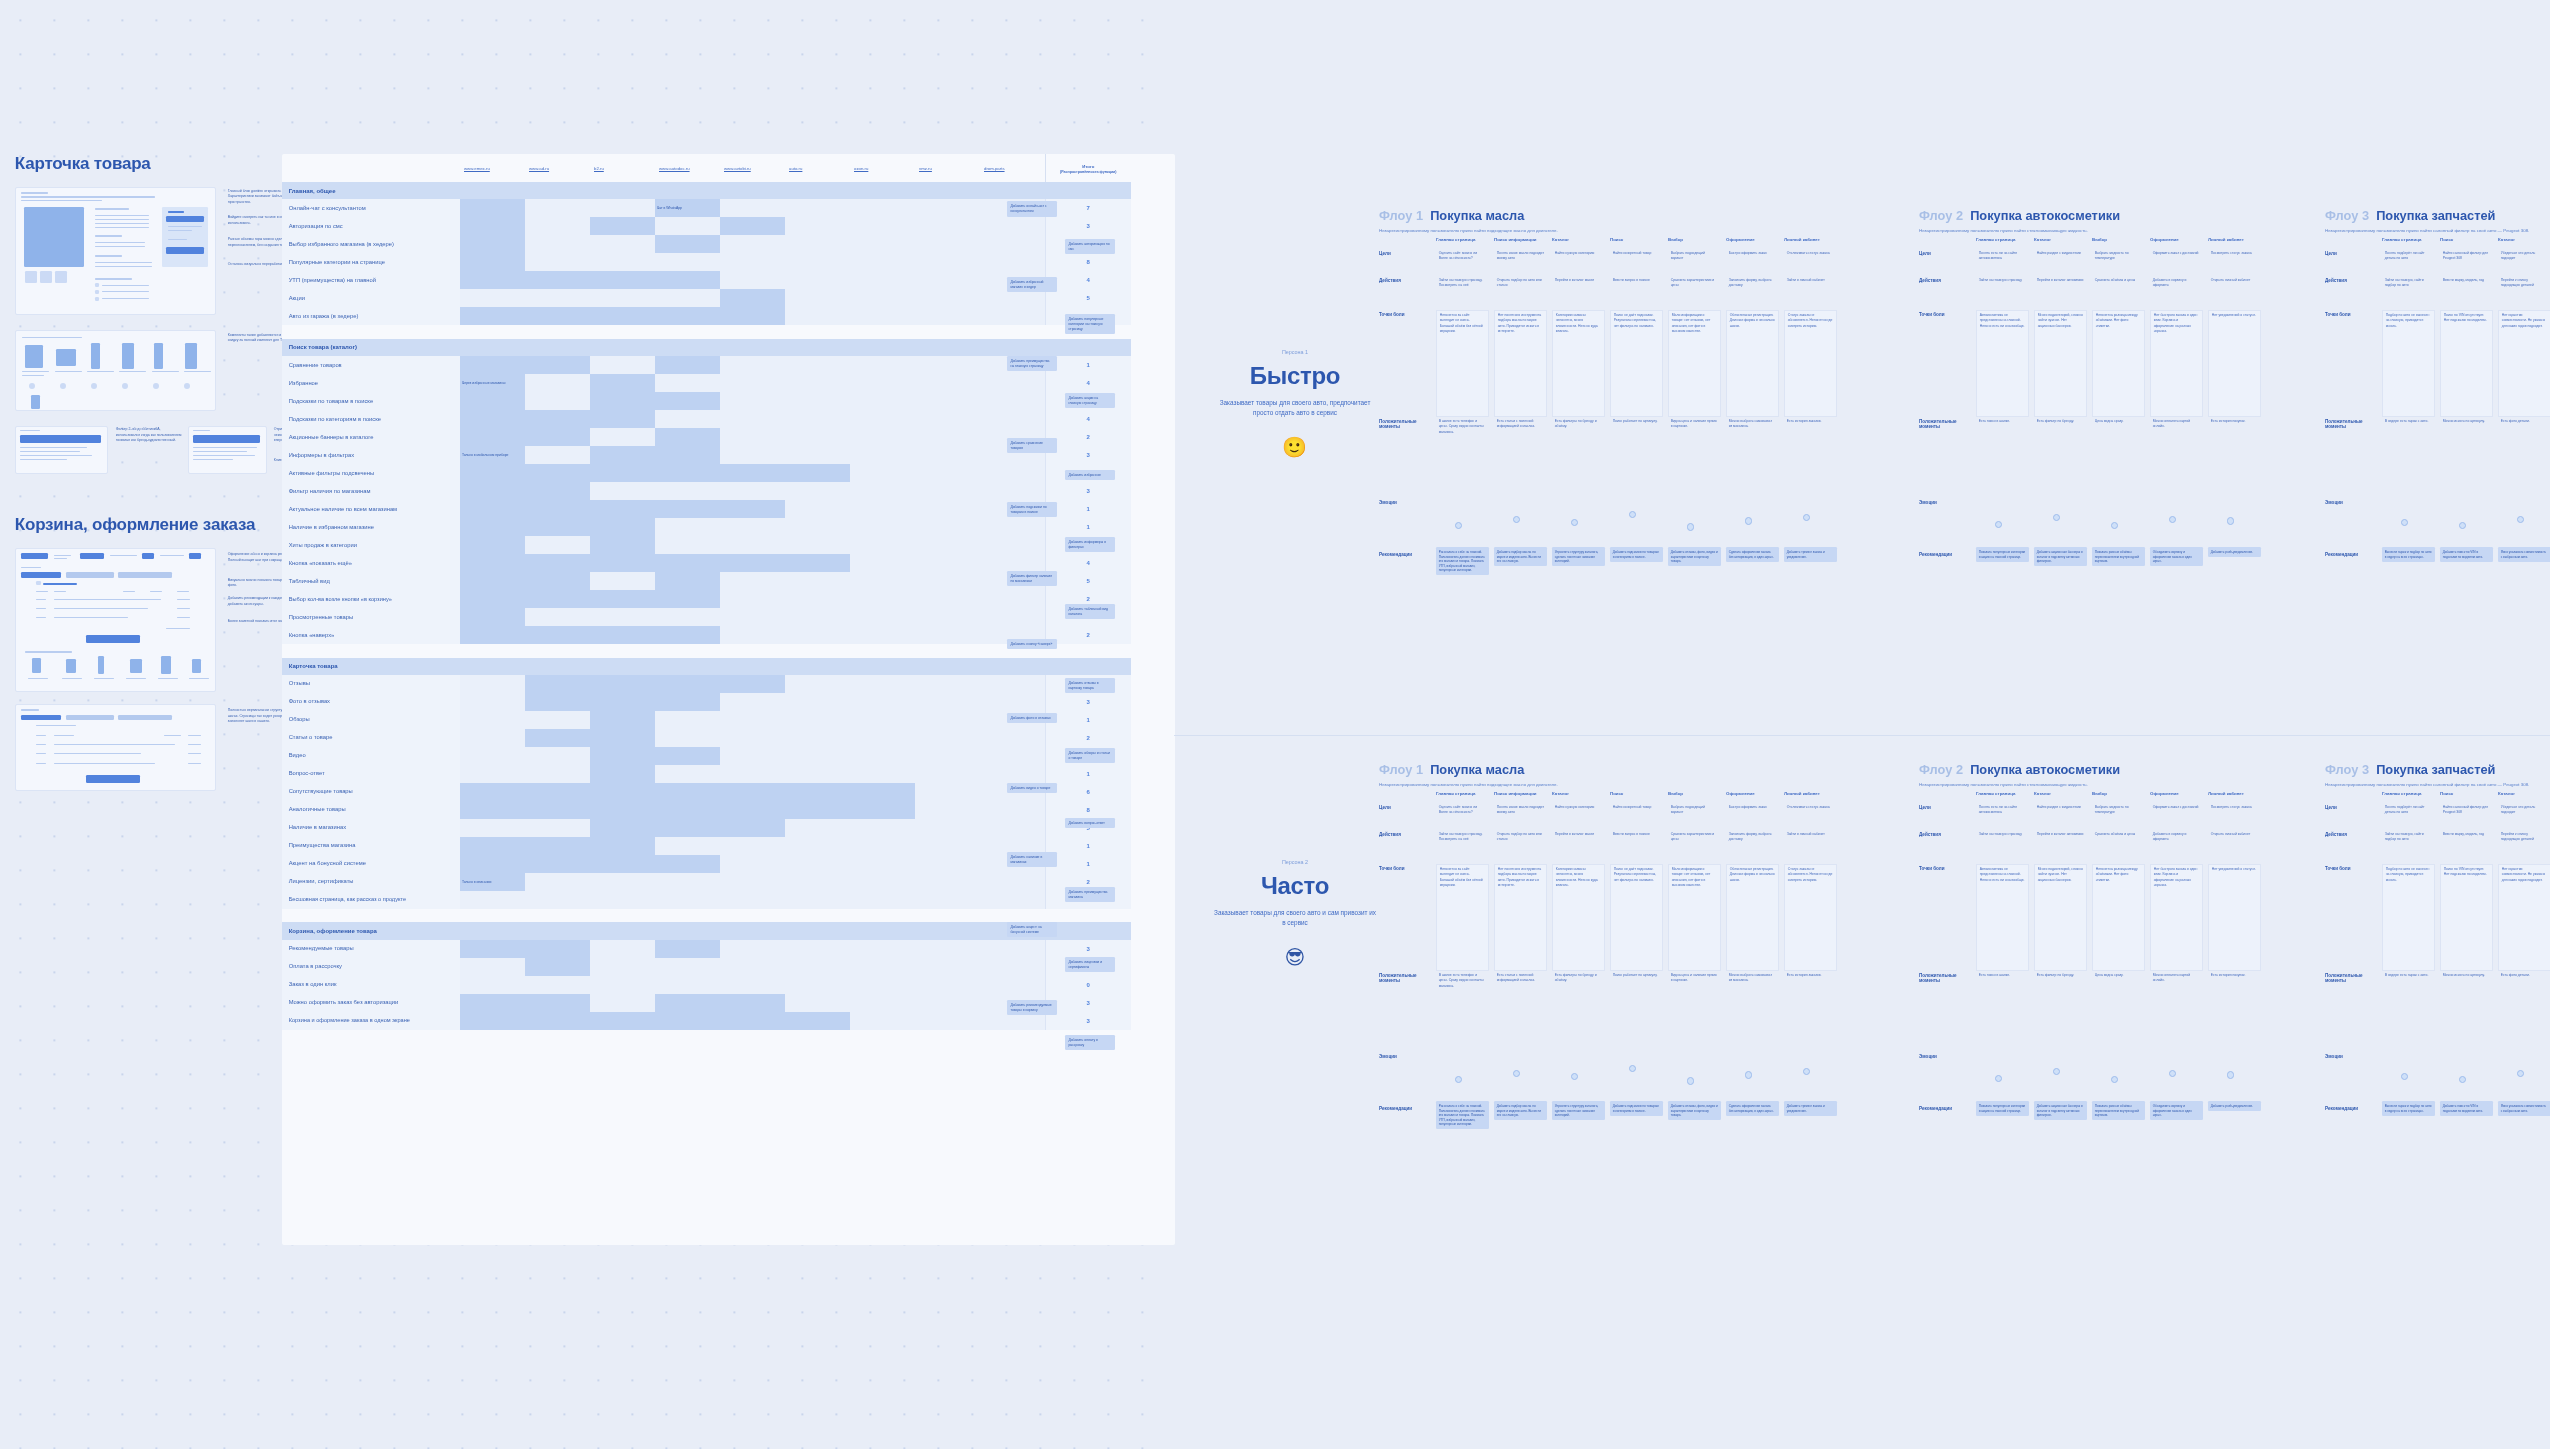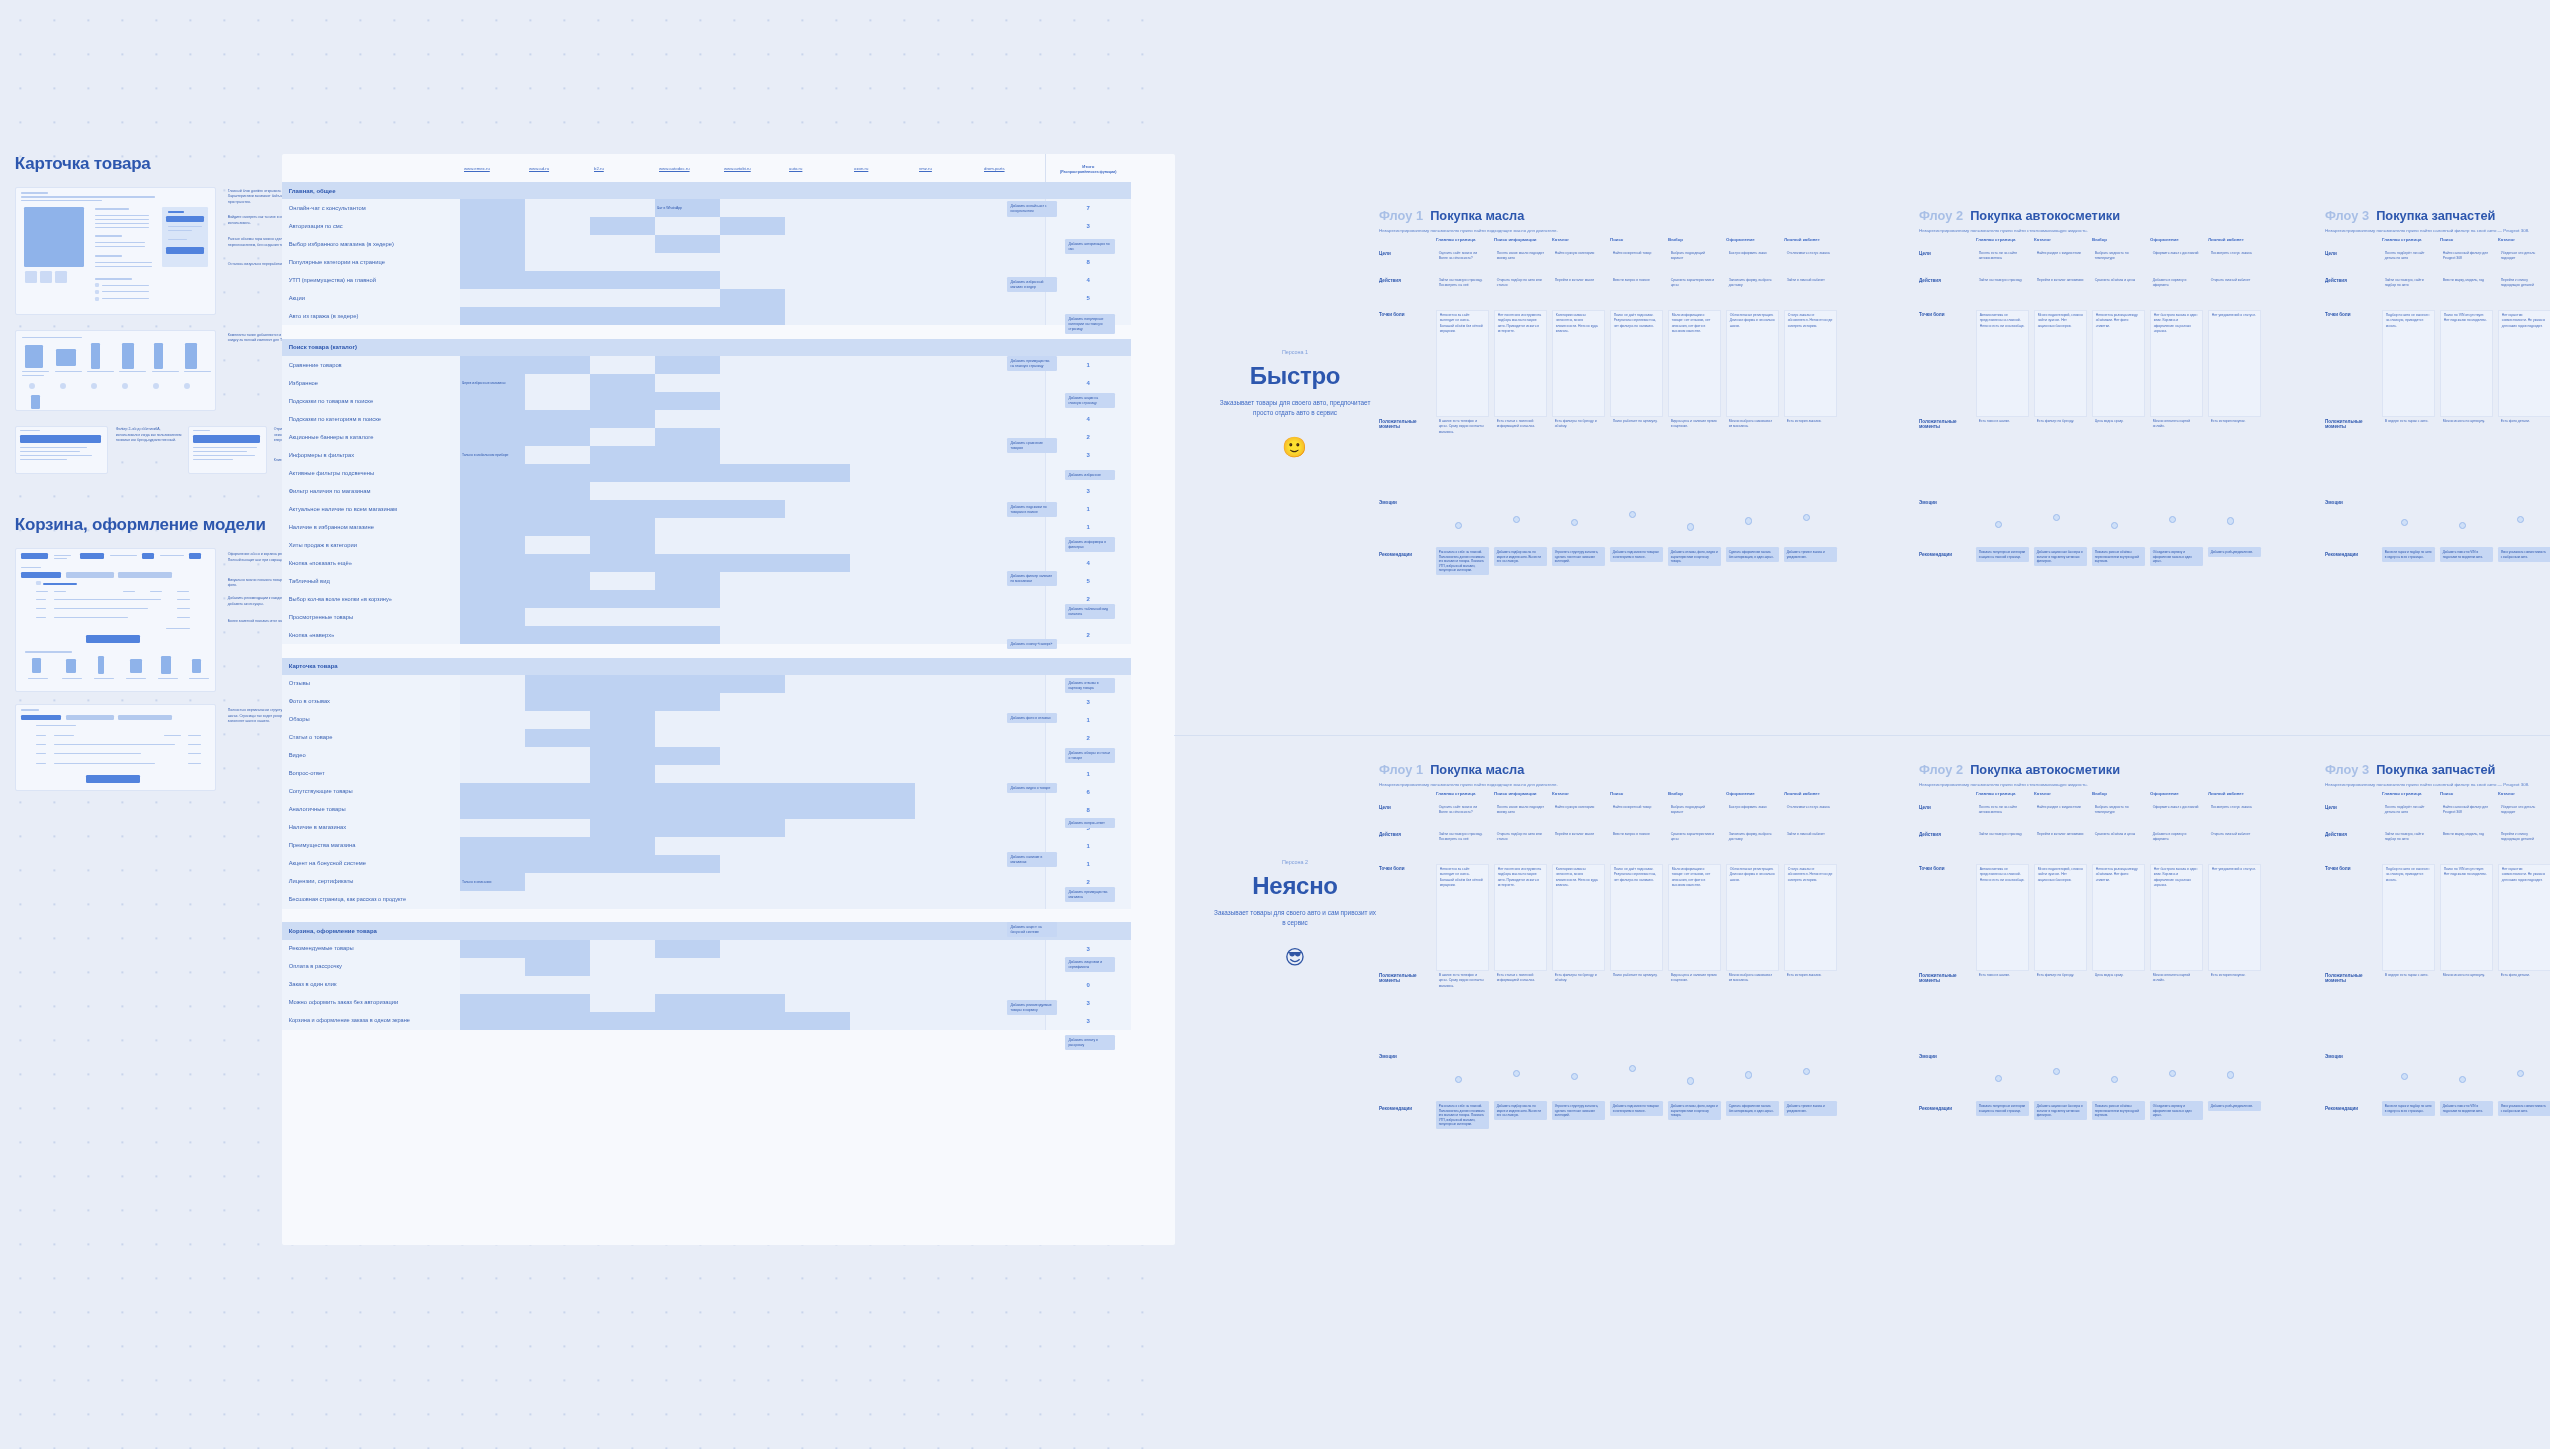--- a/index.html
+++ b/index.html
@@ -286,21 +286,21 @@
       <div class="wf-box-dark" style="left:4px;top:8px;width:67px;height:8px;"></div>
       <div class="wf-line" style="left:4px;top:20px;width:64px;height:1px;"></div>
       <div class="wf-line" style="left:4px;top:24px;width:54px;height:1px;"></div>
       <div class="wf-line" style="left:4px;top:28px;width:62px;height:1px;"></div>
       <div class="wf-line" style="left:4px;top:32px;width:40px;height:1px;"></div>
     </div>
     <div class="wf-note" style="left:259px;top:1.3px;width:74px;">Отрисовки неизбательная объемов неиспользуются, и примыкаются двух впереди.</div>
     <div class="wf-note" style="left:259px;top:32px;width:74px;">Клиенты на перешли слабо заметна.</div>
   </div>
 
-  <div class="section-title" style="margin-top:39px;">Корзина, оформление модели</div>
+  <div class="section-title" style="margin-top:39px;">Корзина, оформление заказа</div>
 
   <div class="wf-block">
     <div class="wf-mock" style="width:201px;height:144px;">
       <div class="wf-box-dark" style="left:5.4px;top:4px;width:27px;height:5.4px;"></div>
       <div class="wf-line" style="left:38px;top:5.4px;width:17.4px;height:1px;"></div>
       <div class="wf-line" style="left:38px;top:8.7px;width:13.4px;height:1px;"></div>
       <div class="wf-box-dark" style="left:64px;top:3.4px;width:24px;height:6.7px;"></div>
       <div class="wf-line" style="left:94px;top:6px;width:27px;height:1px;"></div>
       <div class="wf-box-dark" style="left:126px;top:3.4px;width:12px;height:6.7px;"></div>
       <div class="wf-line" style="left:144px;top:6px;width:24px;height:1px;"></div>
@@ -1066,21 +1066,21 @@
 
 <div class="persona" style="left:1201px; top:349px;">
   <div class="p-kicker">Персона 1</div>
   <div class="p-name">Быстро</div>
   <div class="p-desc">Заказывает товары для своего авто, предпочитает просто отдать авто в сервис</div>
   <div class="p-emoji">🙂</div>
 </div>
 
 <div class="persona" style="left:1201px; top:859px;">
   <div class="p-kicker">Персона 2</div>
-  <div class="p-name">Неясно</div>
+  <div class="p-name">Часто</div>
   <div class="p-desc">Заказывает товары для своего авто и сам привозит их в сервис</div>
   <div class="p-emoji">😎</div>
 </div>
 
 <div id="flows-top">
     <div class="flow-wrap" style="left: 1379px; top: 208px;">
       <div class="flow-head">
         <div class="flow-title"><span class="fl-pre">Флоу 1</span>&nbsp; Покупка масла</div>
         <div class="flow-sub">Незарегистрированному пользователю нужно найти подходящее масло для двигателя.</div>
       </div>

